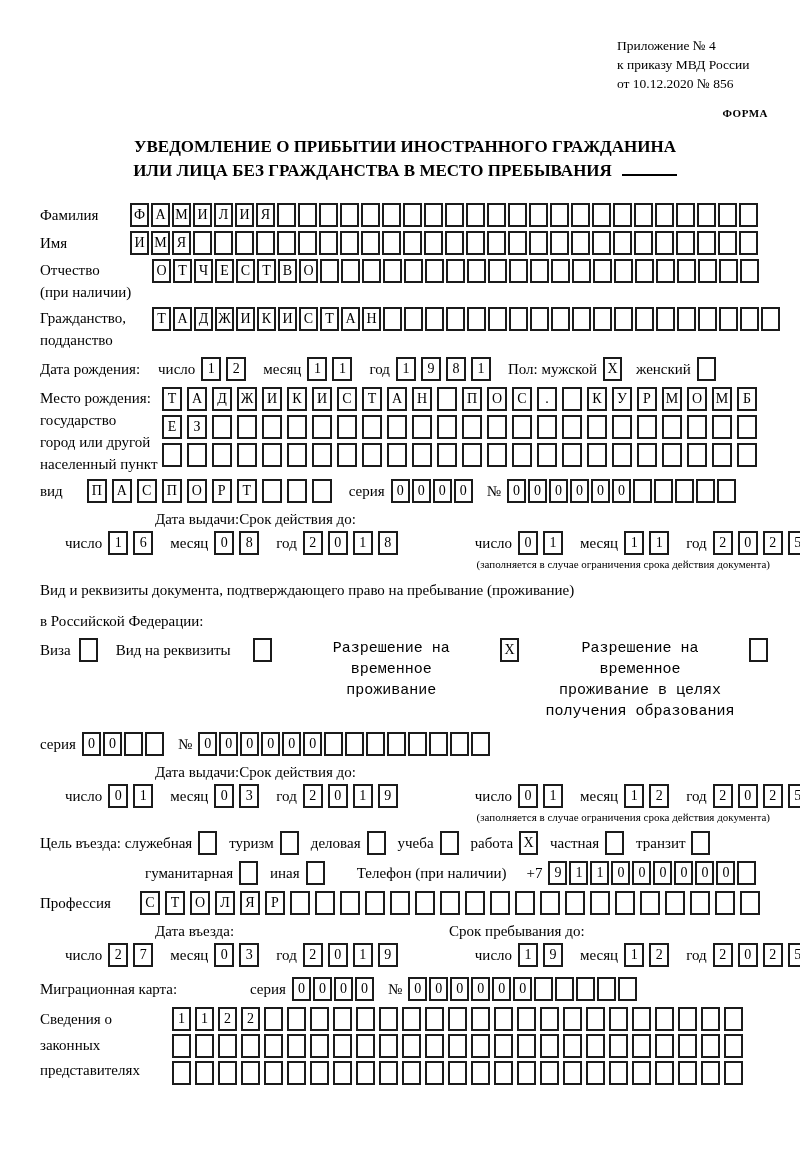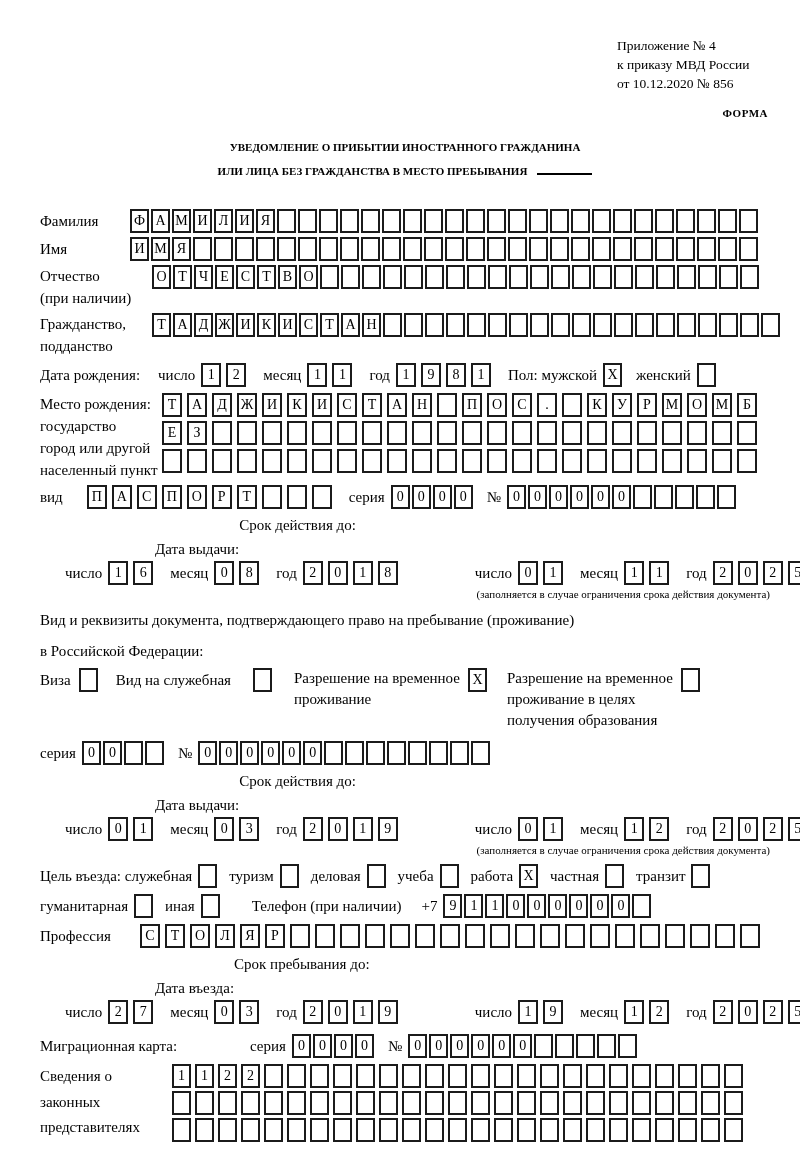--- a/index.html
+++ b/index.html
@@ -2,50 +2,50 @@
 <html><head>
 <meta charset="utf-8">
 <style>
   html,body{margin:0;padding:0;background:#fff;}
   .page{position:relative;width:800px;height:1163px;box-sizing:border-box;
         padding:36px 30px 0 40px;background:#fff;color:#000;
         font-family:"Liberation Serif","DejaVu Serif",serif;font-size:15px;overflow:hidden;}
   .appendix{margin-left:577px;font-size:13.5px;line-height:19px;}
   .amend{font-size:12.5px;line-height:18px;margin-top:3px;}
   .forma{text-align:right;font-weight:bold;letter-spacing:.5px;margin:14px 2px 16px 0;font-size:11px;}
-  .title{ text-align:center;font-weight:bold;font-size:11px;line-height:24px;margin-bottom:26px;}
+  .title{ text-align:center;font-weight:bold;font-size:17px;line-height:24px;margin-bottom:20px;}
   .blank-line{display:inline-block;width:55px;border-bottom:2px solid #000;margin-left:10px;vertical-align:baseline;}
   .section-title{font-weight:bold;font-size:14.8px;margin-bottom:16px;letter-spacing:.2px;}
   .row{display:flex;align-items:flex-start;margin-bottom:4px;}
   .lbl{flex:none;line-height:24px;}
   .lbl2 div{line-height:22px;}
   .w90{width:90px;} .w112{width:112px;} .w122{width:122px;} .w100{width:100px;}
   .boxes{display:flex;flex:none;}
   .cbox{flex:none;display:inline-block;width:19px;height:24px;box-sizing:border-box;
         border:2px solid #1b1b1b;margin-right:2px;text-align:center;line-height:20px;
         font-size:14px;background:#fff;}
   .sparse .cbox{width:20px;margin-right:5px;}
   .reps .cbox{width:19px;margin-right:4px;}
   .center-bold{text-align:center;font-weight:bold;margin:6px 0 6px 0;font-size:14.8px;}
   .inline-gap{margin-left:12px;}
   .dl{flex:none;line-height:24px;margin:0 6px 0 12px;}
   .dl:first-child{margin-left:0;}
   .dhead{display:flex;margin-top:8px;}
-  .dh1{margin-left:115px;margin-top:24px;} .dh2{}
+  .dh1{margin-left:115px;} .dh2{}
   .drow{display:flex;align-items:flex-start;margin:3px 0 0 25px;}
   .dgroup{display:flex;margin-left:72px;}
   .note-right{text-align:right;font-size:11px;margin:3px 0 8px 0;}
   .para{line-height:25px;margin:6px 0 2px 0;}
   .permit-row{display:flex;align-items:flex-start;margin:4px 0 10px 0;}
   .permit-item{display:flex;align-items:flex-start;}
-  .permit-label-multi{line-height:21px;}
+  .permit-label-multi{text-align:center;line-height:21px;font-family:Liberation Mono, monospace;}
   .cb{margin-left:8px;}
   .purpose-row{display:flex;align-items:flex-start;margin-bottom:6px;flex-wrap:nowrap;}
   .purpose-row .lbl{margin-right:6px;} .purpose-row .boxes{margin-right:10px;}
-  .indent105{}
+  .indent105{margin-left:105px;}
   .rep-block{display:flex;align-items:flex-start;margin-top:6px;}
   .rep-labels div{line-height:25.5px;}
   .rep-boxes .row{margin-bottom:3px;}
   .phone-prefix{line-height:24px;margin:0 6px 0 14px;}
 </style>
 </head>
 <body>
 
 <div class="page">
 
@@ -418,21 +418,21 @@
   <div class="para">в Российской Федерации:</div>
 
   <div class="permit-row">
     <span class="permit-item">
       <span class="lbl">Виза</span>
       <span class="boxes cb">
           <span class="cbox"></span>
         </span>
     </span>
     <span class="permit-item" style="margin-left:16px;">
-      <span class="lbl">Вид на служебная</span>
+      <span class="lbl">Вид на реквизиты</span>
       <span class="boxes cb" style="margin-left:22px;">
           <span class="cbox"></span>
         </span>
     </span>
     <span class="permit-item" style="margin-left:20px;">
       <span class="permit-label-multi">
         <div>Разрешение на временное</div>
         <div>проживание</div>
       </span>
       <span class="boxes cb">
@@ -603,21 +603,21 @@
         <span class="cbox"></span>
         <span class="cbox"></span>
         <span class="cbox"></span>
         <span class="cbox"></span>
         <span class="cbox"></span>
       </span>
   </div>
 
   <div class="dhead">
     <span class="dh1">Дата въезда:</span>
-    <span class="dh2" style="text-align:center;">Срок пребывания до:</span>
+    <span class="dh2" style="margin-left:215px;text-align:center;">Срок пребывания до:</span>
   </div>
   <div class="drow">
     <span class="dl">число</span>
     <span class="boxes sparse">
         <span class="cbox">2</span>
         <span class="cbox">7</span>
       </span>
     <span class="dl">месяц</span>
     <span class="boxes sparse">
         <span class="cbox">0</span>

